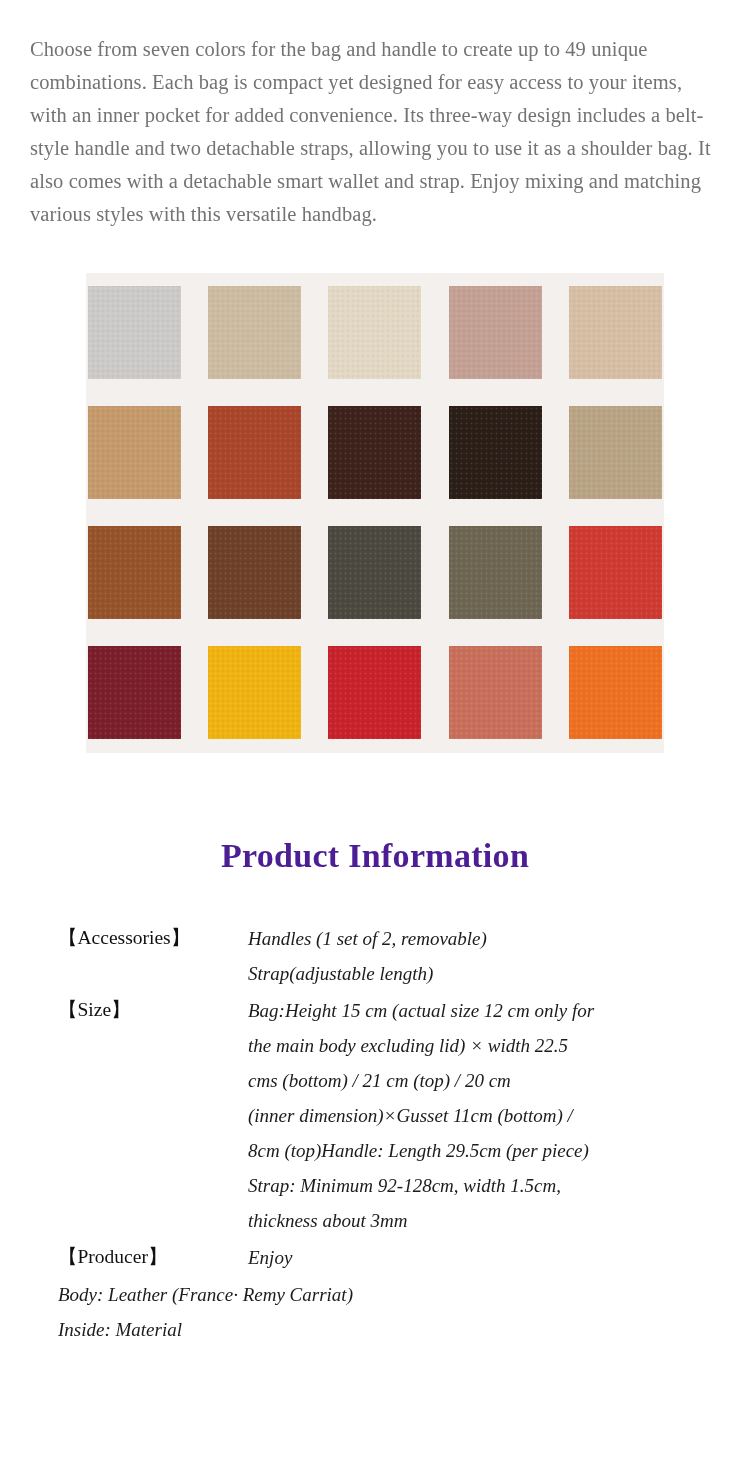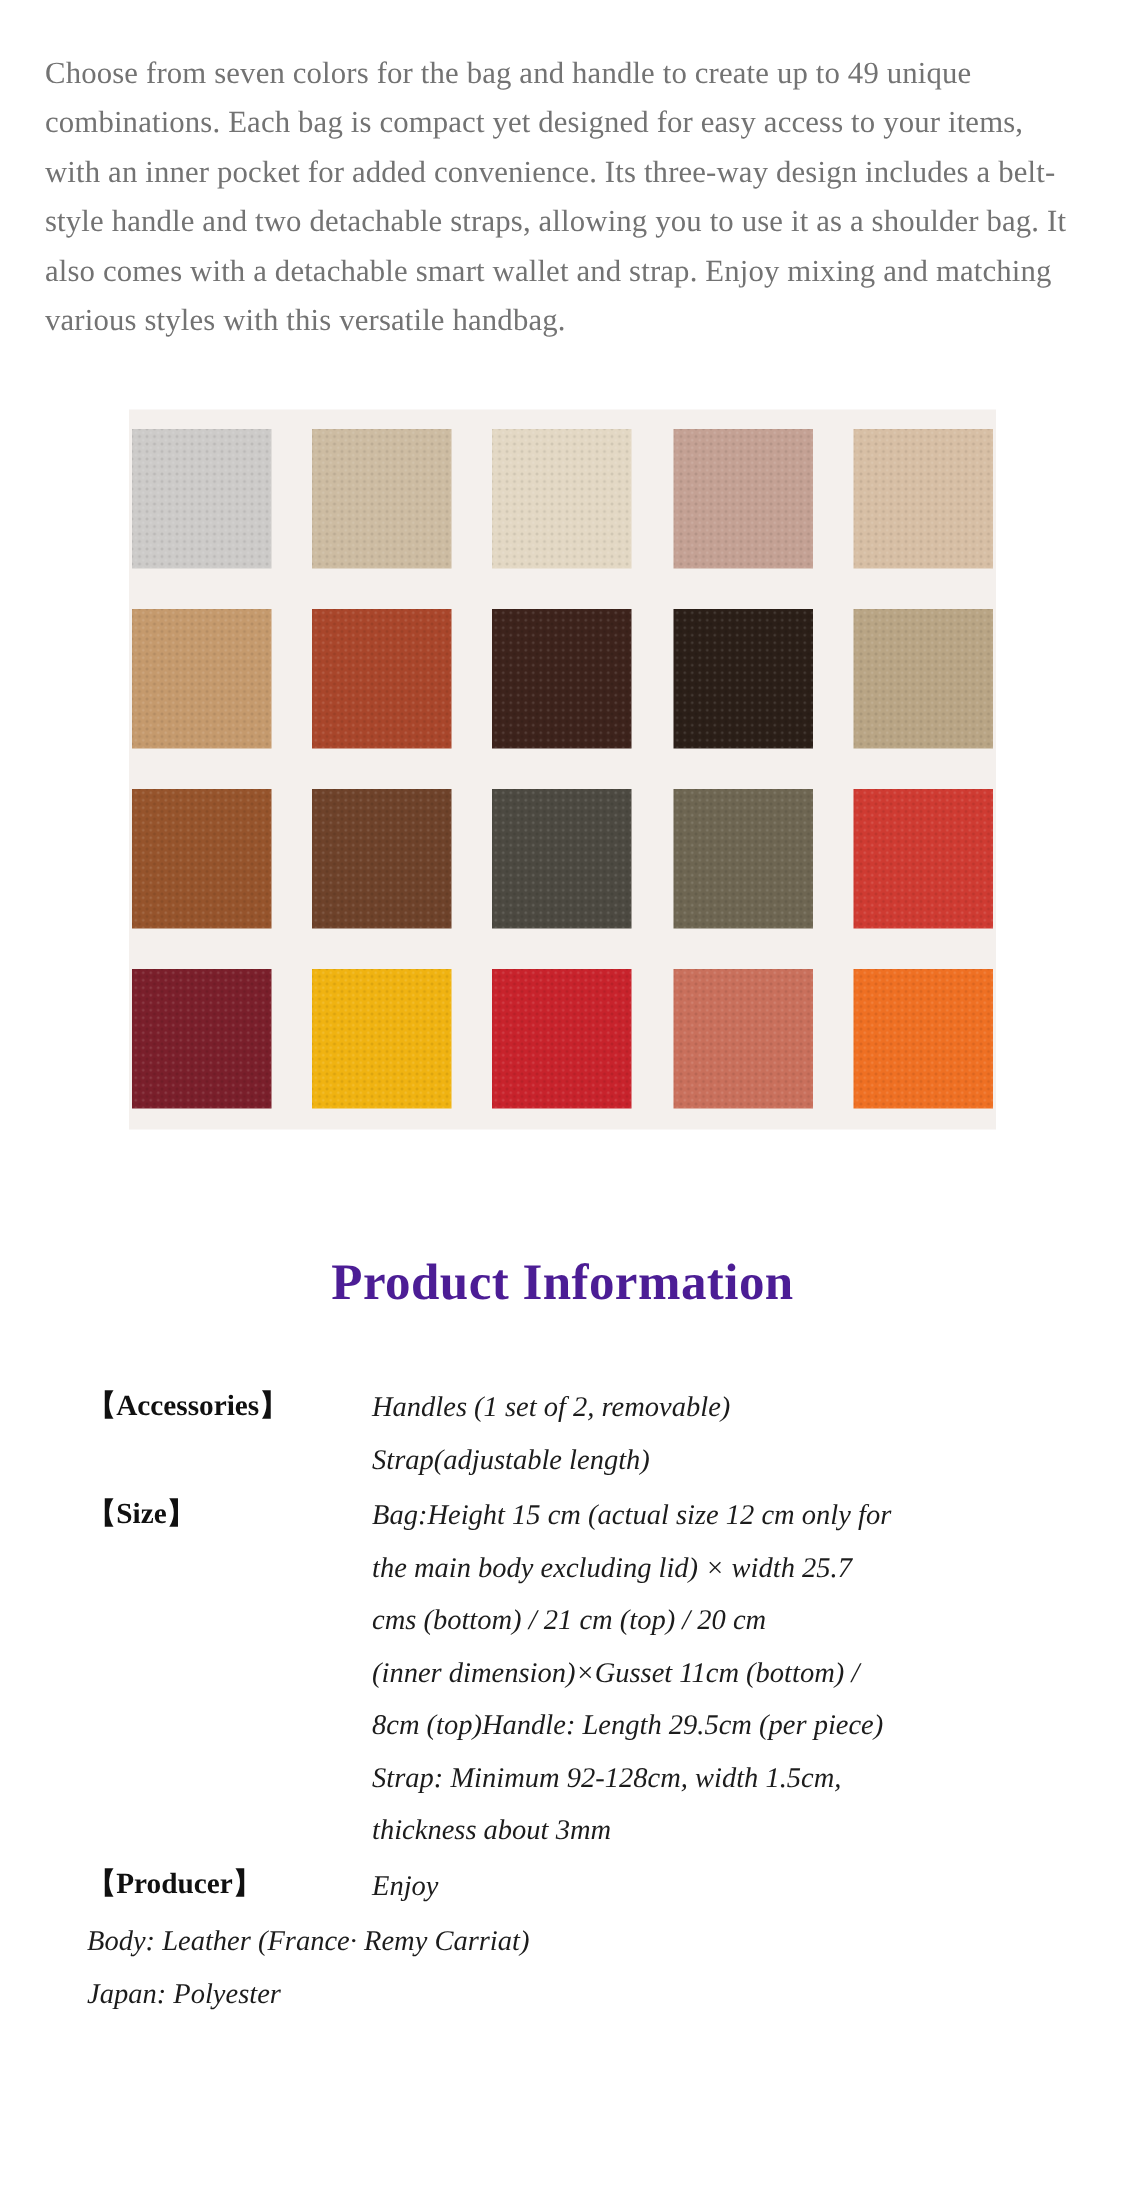--- a/index.html
+++ b/index.html
@@ -90,21 +90,21 @@
   }
   .info-row {
     display: flex;
     align-items: flex-start;
     margin-bottom: 2px;
   }
   .info-label {
     width: 190px;
     flex: 0 0 190px;
     font-size: 19.5px;
-    font-weight: bold;
+    font-weight: normal;
     line-height: 34px;
     color: #101010;
     white-space: nowrap;
   }
   .info-value {
     flex: 1;
     font-size: 19px;
     line-height: 35px;
     color: #1c1c1c;
     font-style: italic;
@@ -192,35 +192,35 @@
         <div class="info-label">【Accessories】</div>
         <div class="info-value">
           <div>Handles (1 set of 2, removable)</div>
           <div>Strap(adjustable length)</div>
         </div>
       </div>
       <div class="info-row">
         <div class="info-label">【Size】</div>
         <div class="info-value">
           <div>Bag:Height 15 cm (actual size 12 cm only for</div>
-          <div>the main body excluding lid) × width 25.7</div>
+          <div>the main body excluding lid) × width 22.5</div>
           <div>cms (bottom) / 21 cm (top) / 20 cm</div>
           <div>(inner dimension)×Gusset 11cm (bottom) /</div>
           <div>8cm (top)Handle: Length 29.5cm (per piece)</div>
           <div>Strap: Minimum 92-128cm, width 1.5cm,</div>
           <div>thickness about 3mm</div>
         </div>
       </div>
       <div class="info-row">
         <div class="info-label">【Producer】</div>
         <div class="info-value">
           <div>Enjoy</div>
         </div>
       </div>
       <div class="info-row">
         <div class="info-value">
           <div>Body: Leather (France· Remy Carriat)</div>
-          <div>Japan: Polyester</div>
+          <div>Inside: Material</div>
         </div>
       </div>
     </div>
 
 </div>
 
 </body></html>

